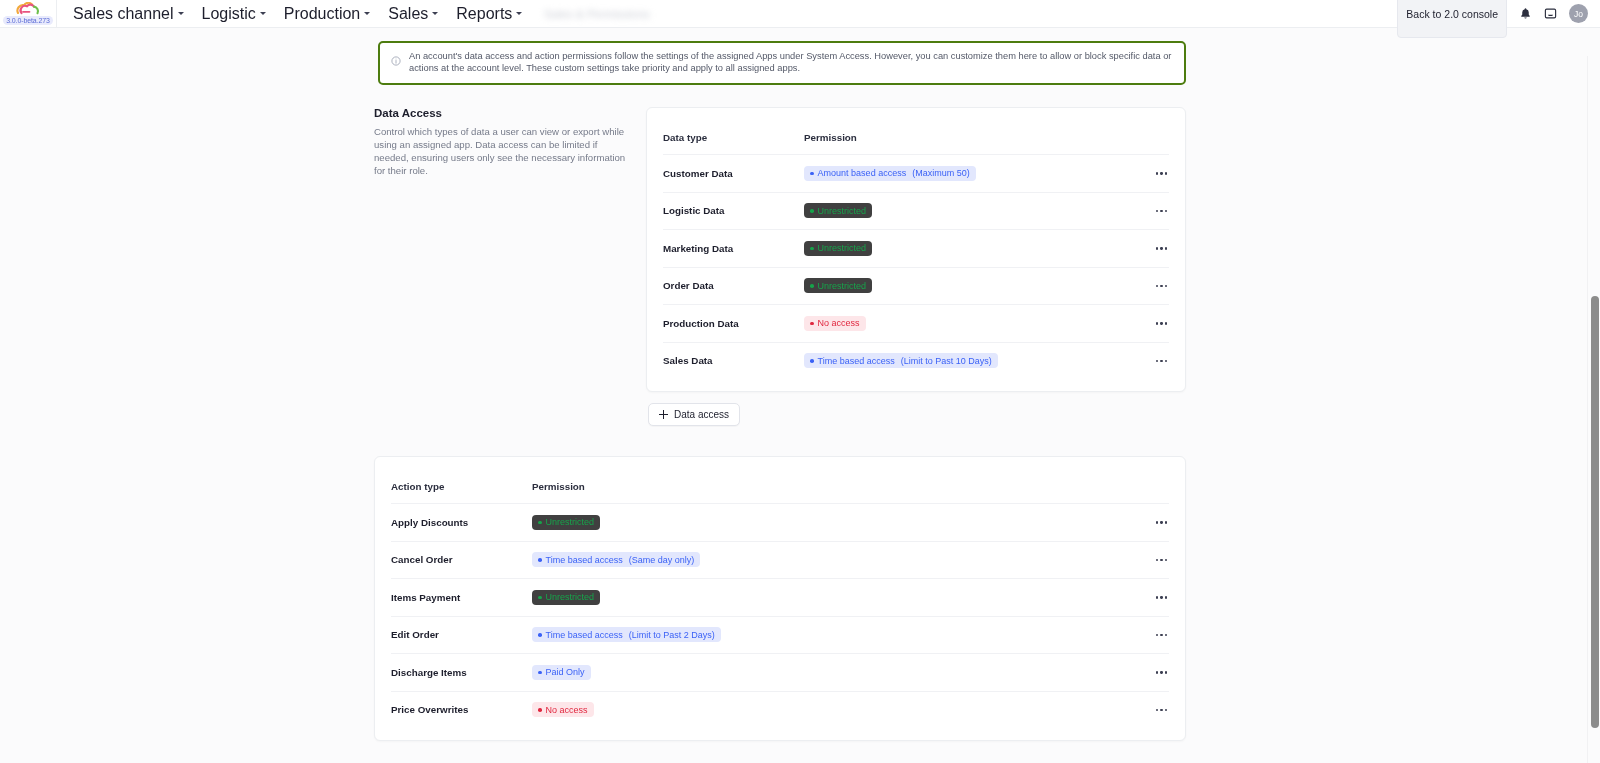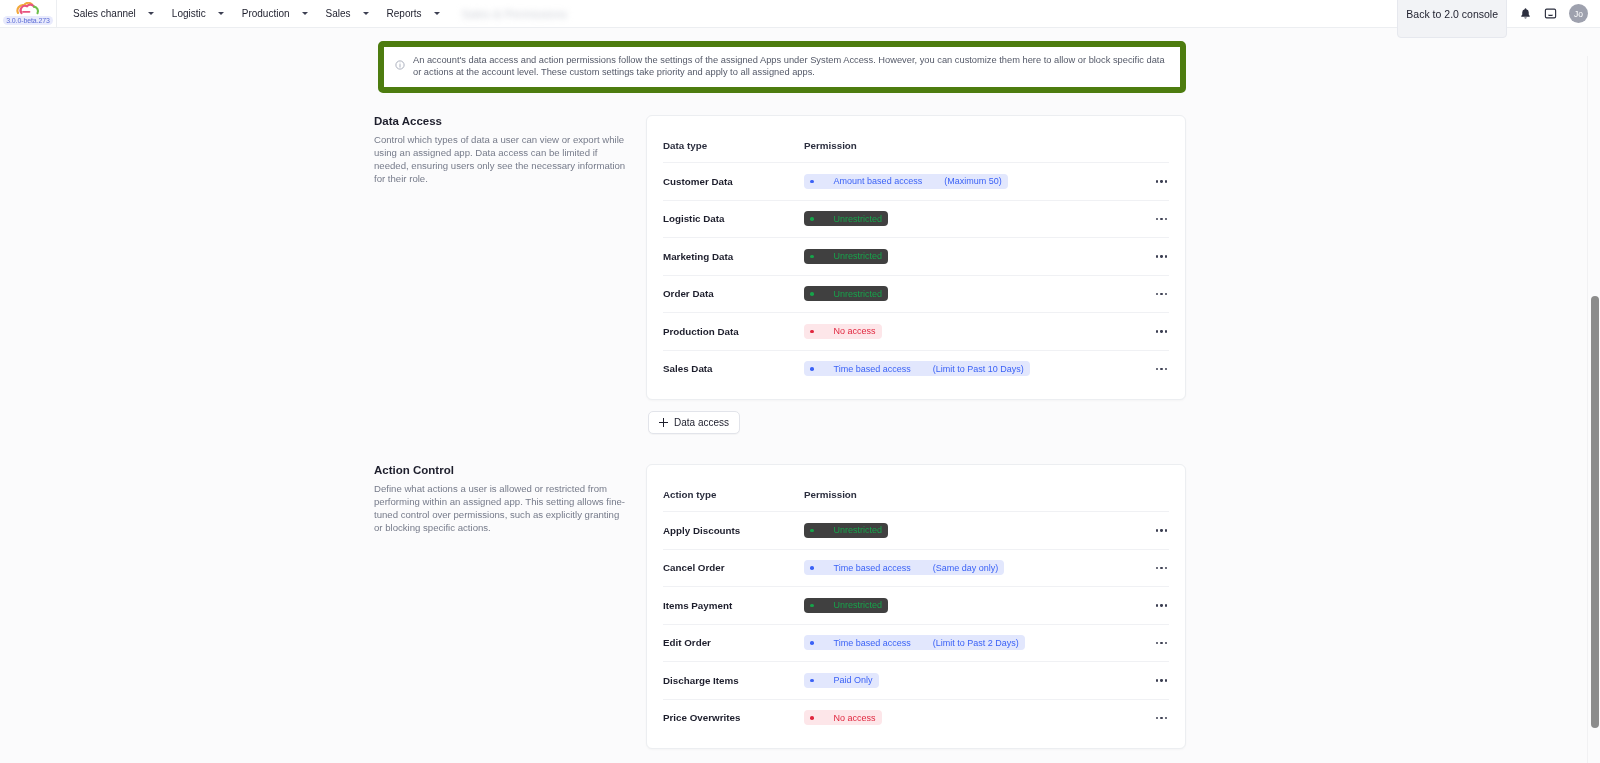--- a/index.html
+++ b/index.html
@@ -36,22 +36,22 @@
     background: #e8eafc;
     border-radius: 6px;
     padding: 0 3px;
     line-height: 9px;
     margin-top: 1px;
     white-space: nowrap;
     letter-spacing: -0.1px;
   }
   .navitems { display: flex; align-items: center; gap: 2px; margin-left: 8px; }
   .navitem {
-    display: flex; align-items: center; gap: 12px;
-    font-size: 10px;
+    display: flex; align-items: center; gap: 4px;
+    font-size: 16px;
     color: #1d1e2c;
     padding: 4px 8px;
     border-radius: 4px;
     cursor: pointer;
     white-space: nowrap;
   }
   .caret { width: 0; height: 0; border-left: 3.2px solid transparent; border-right: 3.2px solid transparent; border-top: 3.8px solid #3c3f52; display: inline-block; }
   .breadcrumb-blur {
     margin-left: 14px;
     font-size: 11.5px;
@@ -88,21 +88,21 @@
     overflow: hidden;
     padding-left: 0;
   }
   .content { width: 1554px; }
 
   .banner {
     margin: 13px auto 0 auto;
     width: 808px;
     margin-left: 378px;
     background: #ffffff;
-    border: 6px solid #4d7c0f;
+    border: 2px solid #4d7c0f;
     border-radius: 5px;
     padding: 8px 11px 9px 11px;
     display: flex;
     gap: 8px;
   }
   .banner-icon { flex: 0 0 auto; margin-top: 1px; }
   .banner-text {
     font-size: 9.3px;
     line-height: 11.6px;
     color: #545968;
@@ -135,21 +135,21 @@
   }
   .trow.head { border-top: none; height: 34px; }
   .trow.head .c1, .trow.head .c2 { font-size: 9.8px; font-weight: bold; color: #2b2e3e; }
   .c1 { width: 141px; flex: 0 0 141px; font-size: 9.8px; font-weight: bold; color: #1d1e2c; }
   .c2 { flex: 1; display: flex; align-items: center; }
   .c3 { width: 30px; flex: 0 0 30px; display: flex; justify-content: flex-end; }
 
   .badge {
     display: inline-flex;
     align-items: center;
-    gap: 20px;
+    gap: 4px;
     font-size: 9px;
     border-radius: 4px;
     padding: 2.5px 6px;
     white-space: nowrap;
     line-height: 10px;
   }
   .badge .dot { width: 3.6px; height: 3.6px; border-radius: 50%; flex: 0 0 auto; }
   .badge.green { background: #404040; color: #16a34a; }
   .badge.green .dot { background: #16a34a; }
   .badge.blue { background: #e2e7fd; color: #3b62f6; }
@@ -390,24 +390,20 @@
       </div>
     </div>
 
     <button class="add-btn">
       <span class="plus"></span>
       <span>Data access</span>
     </button>
 
     
     <div class="section" style="margin-top:30px;">
-      <div class="section-side">
-        <div class="section-title">Action Control</div>
-        <div class="section-desc">Define what actions a user is allowed or restricted from performing within an assigned app. This setting allows fine-tuned control over permissions, such as explicitly granting or blocking specific actions.</div>
-      </div>
       <div class="card">
         <div class="trow head">
           <div class="c1">Action type</div>
           <div class="c2">Permission</div>
           <div class="c3"></div>
         </div>
         <div id="ac-rows">
             <div class="trow">
               <div class="c1">Apply Discounts</div>
               <div class="c2">

